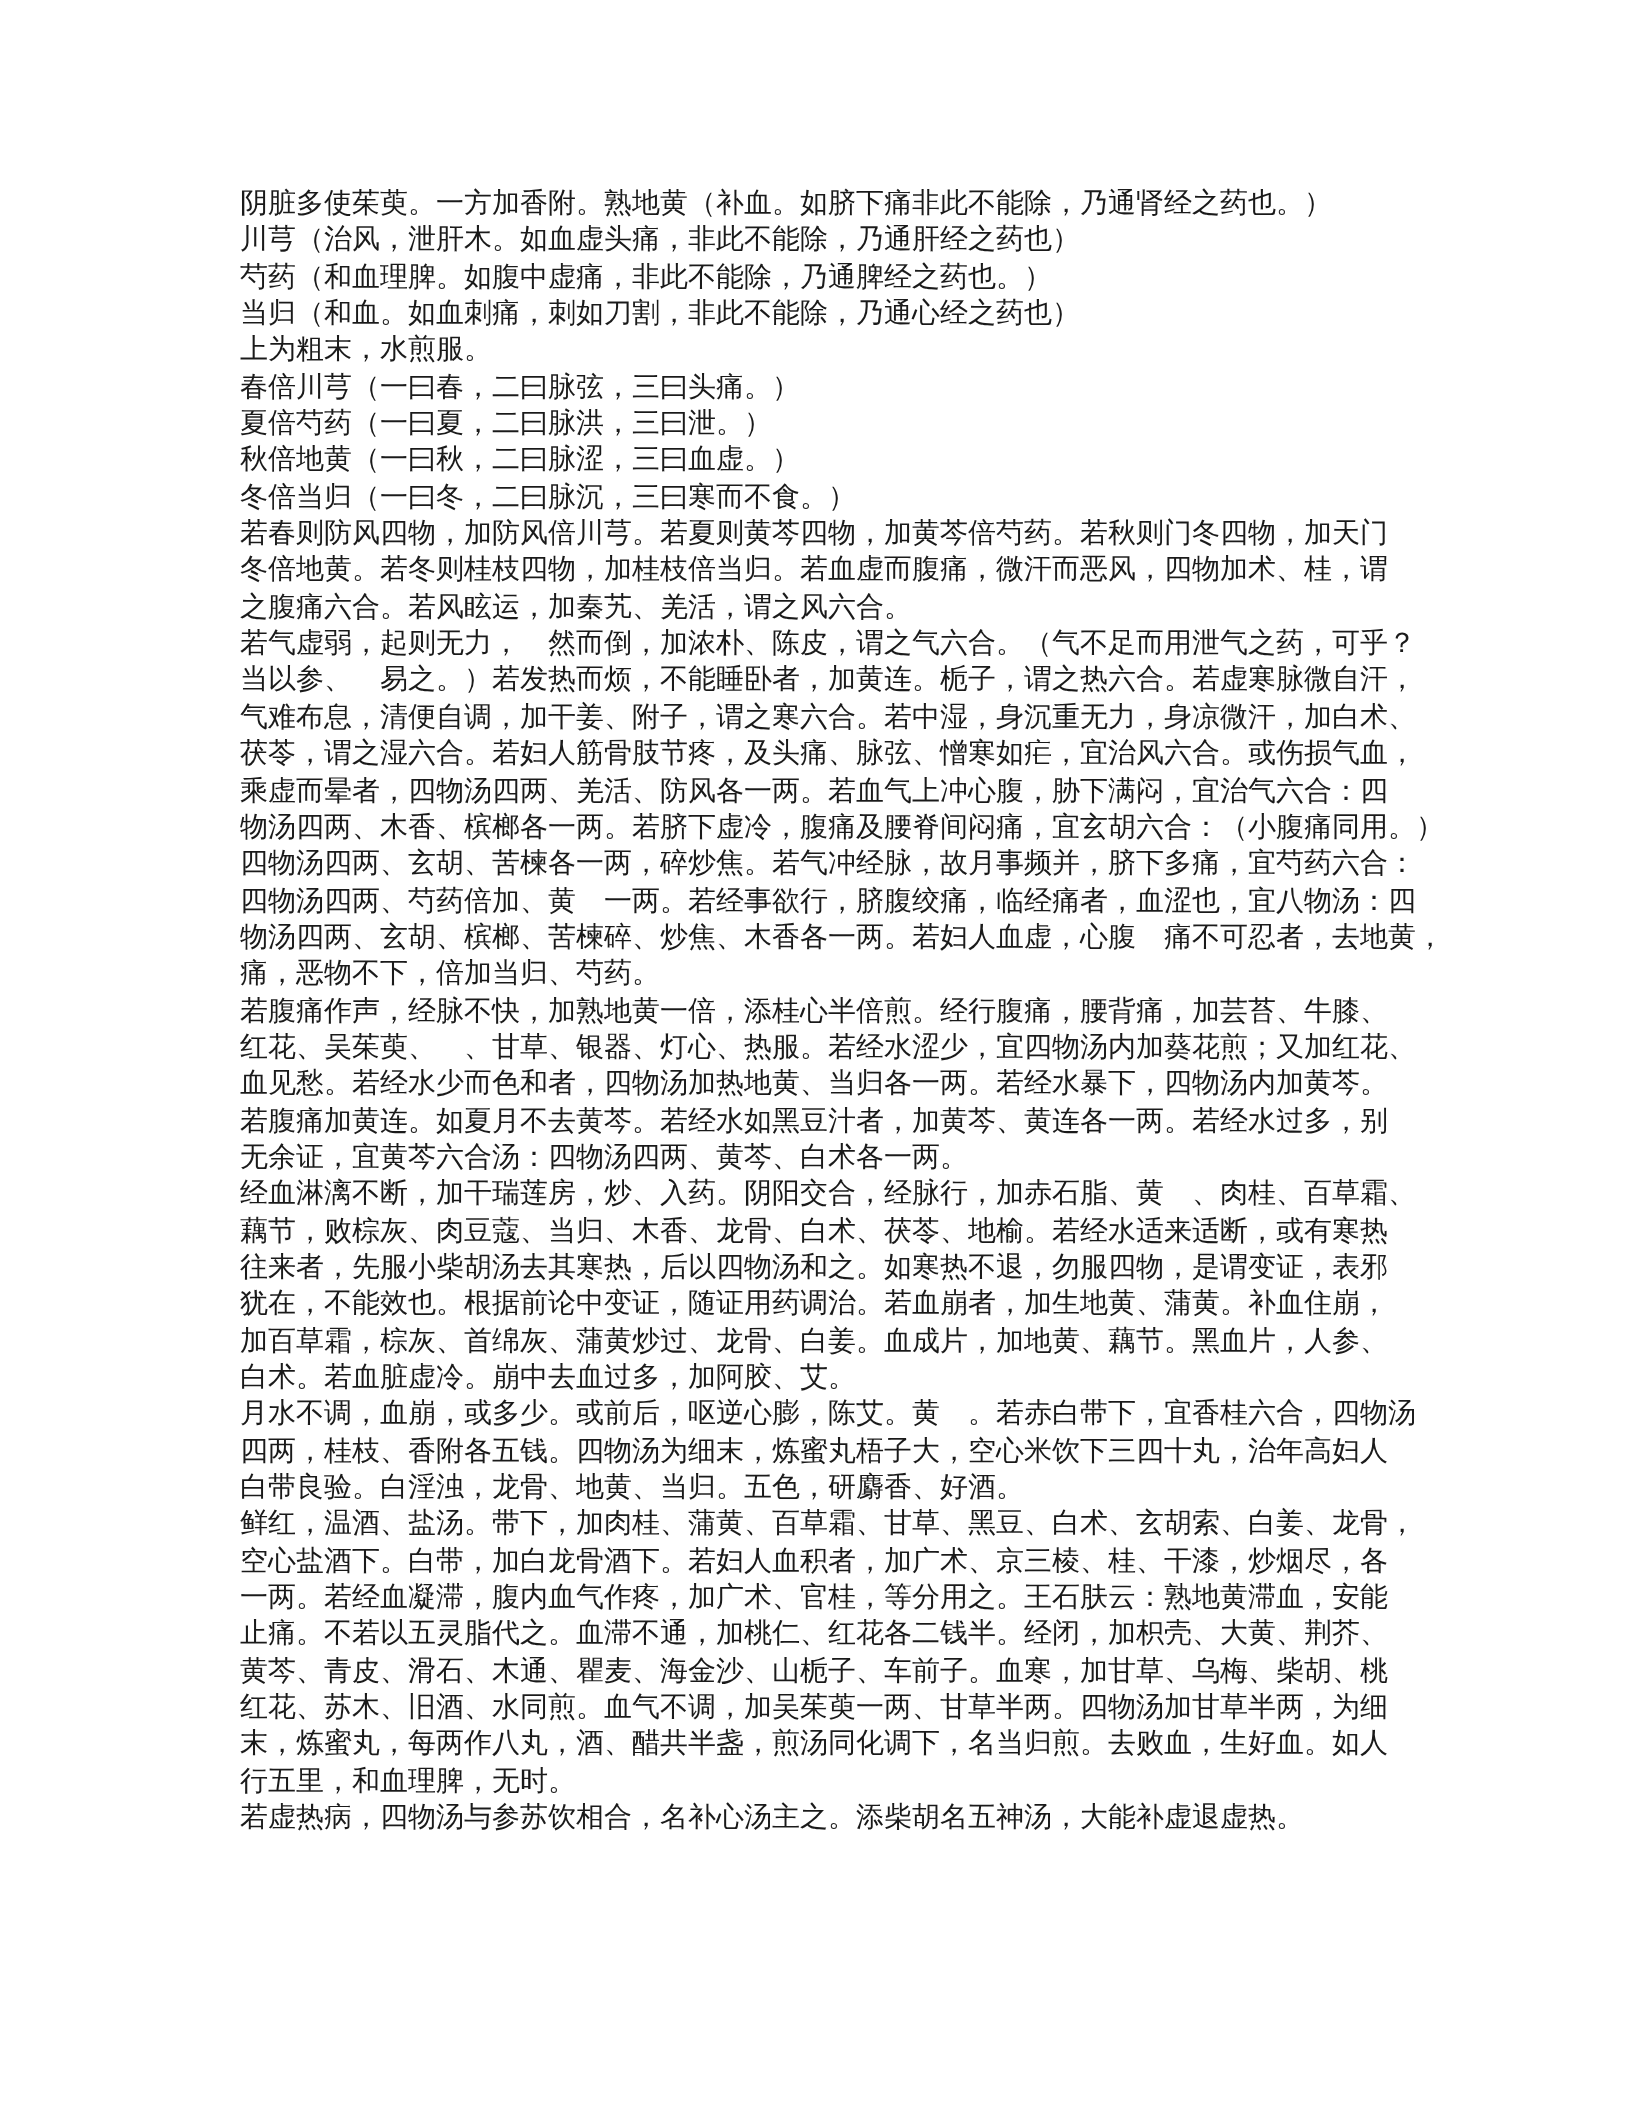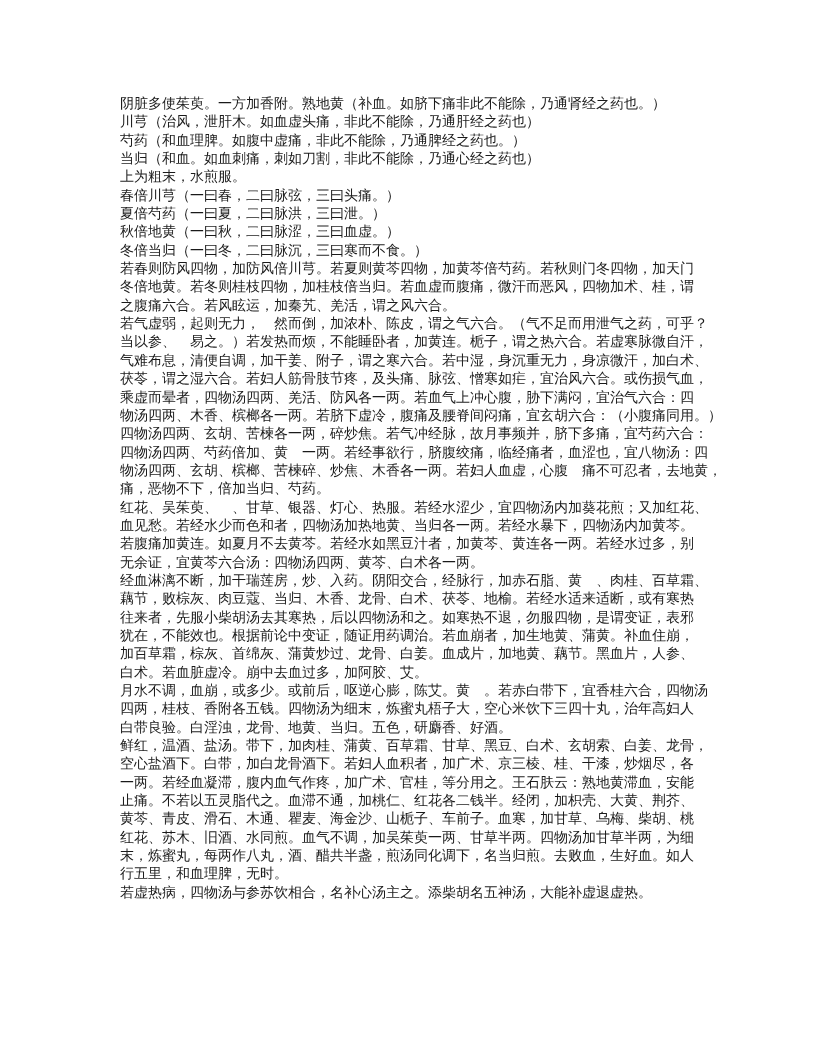--- a/index.html
+++ b/index.html
@@ -13,21 +13,21 @@
       position: relative;
       overflow: hidden;
     }
     .page {
       position: absolute;
       left: 120px;
       top: 94px;
       width: 590px;
     }
     .line {
-      font-family: Liberation Sans, sans-serif;
+      font-family: Liberation Mono, monospace;
       font-size: 14px;
       line-height: 18.35px;
       height: 18.35px;
       color: #1a1a1a;
       white-space: pre;
       overflow: visible;
     }
   </style>
 </head>
 <body>
@@ -48,20 +48,21 @@
   <div class="line">若气虚弱，起则无力，　然而倒，加浓朴、陈皮，谓之气六合。（气不足而用泄气之药，可乎？</div>
   <div class="line">当以参、　易之。）若发热而烦，不能睡卧者，加黄连。栀子，谓之热六合。若虚寒脉微自汗，</div>
   <div class="line">气难布息，清便自调，加干姜、附子，谓之寒六合。若中湿，身沉重无力，身凉微汗，加白术、</div>
   <div class="line">茯苓，谓之湿六合。若妇人筋骨肢节疼，及头痛、脉弦、憎寒如疟，宜治风六合。或伤损气血，</div>
   <div class="line">乘虚而晕者，四物汤四两、羌活、防风各一两。若血气上冲心腹，胁下满闷，宜治气六合：四</div>
   <div class="line">物汤四两、木香、槟榔各一两。若脐下虚冷，腹痛及腰脊间闷痛，宜玄胡六合：（小腹痛同用。）</div>
   <div class="line">四物汤四两、玄胡、苦楝各一两，碎炒焦。若气冲经脉，故月事频并，脐下多痛，宜芍药六合：</div>
   <div class="line">四物汤四两、芍药倍加、黄　一两。若经事欲行，脐腹绞痛，临经痛者，血涩也，宜八物汤：四</div>
   <div class="line">物汤四两、玄胡、槟榔、苦楝碎、炒焦、木香各一两。若妇人血虚，心腹　痛不可忍者，去地黄，</div>
   <div class="line">痛，恶物不下，倍加当归、芍药。</div>
+  <div class="line">若腹痛作声，经脉不快，加熟地黄一倍，添桂心半倍煎。经行腹痛，腰背痛，加芸苔、牛膝、</div>
   <div class="line">红花、吴茱萸、　、甘草、银器、灯心、热服。若经水涩少，宜四物汤内加葵花煎；又加红花、</div>
   <div class="line">血见愁。若经水少而色和者，四物汤加热地黄、当归各一两。若经水暴下，四物汤内加黄芩。</div>
   <div class="line">若腹痛加黄连。如夏月不去黄芩。若经水如黑豆汁者，加黄芩、黄连各一两。若经水过多，别</div>
   <div class="line">无余证，宜黄芩六合汤：四物汤四两、黄芩、白术各一两。</div>
   <div class="line">经血淋漓不断，加干瑞莲房，炒、入药。阴阳交合，经脉行，加赤石脂、黄　、肉桂、百草霜、</div>
   <div class="line">藕节，败棕灰、肉豆蔻、当归、木香、龙骨、白术、茯苓、地榆。若经水适来适断，或有寒热</div>
   <div class="line">往来者，先服小柴胡汤去其寒热，后以四物汤和之。如寒热不退，勿服四物，是谓变证，表邪</div>
   <div class="line">犹在，不能效也。根据前论中变证，随证用药调治。若血崩者，加生地黄、蒲黄。补血住崩，</div>
   <div class="line">加百草霜，棕灰、首绵灰、蒲黄炒过、龙骨、白姜。血成片，加地黄、藕节。黑血片，人参、</div>
   <div class="line">白术。若血脏虚冷。崩中去血过多，加阿胶、艾。</div>

